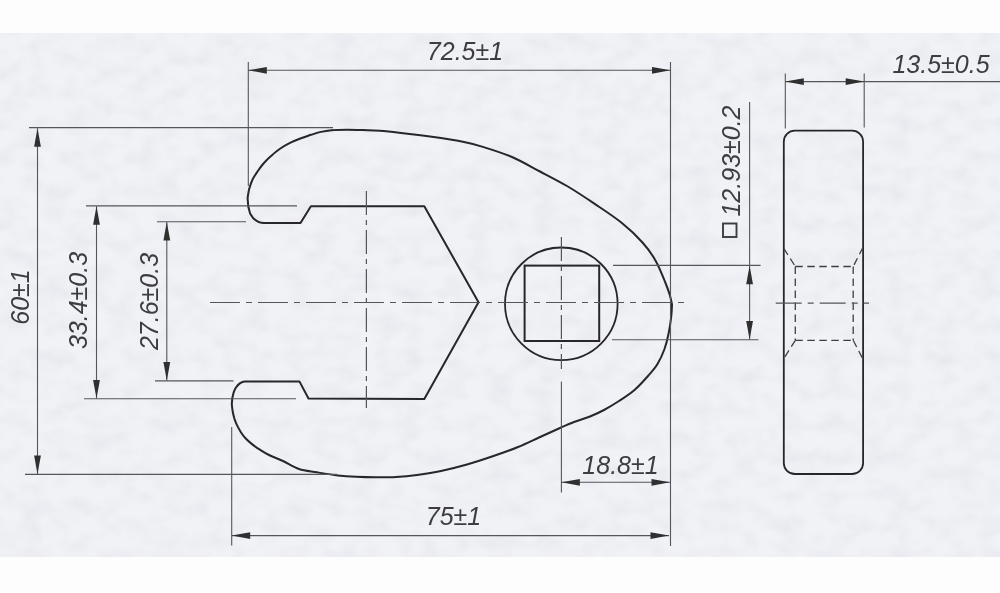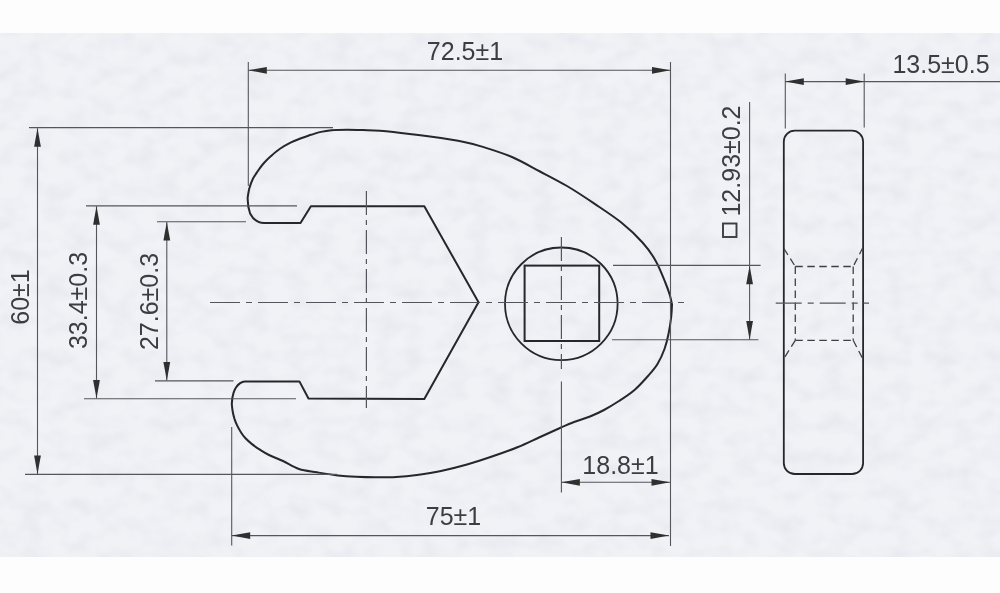--- a/index.html
+++ b/index.html
@@ -1,16 +1,16 @@
 <!DOCTYPE html>
 <html><head>
 <meta charset="utf-8">
 <style>
   html,body { margin:0; padding:0; background:#ffffff; }
-  .wrap { width:1000px; height:593px; position:relative; overflow:hidden; }
+  .wrap { width:1000px; height:593px; position:relative; overflow:hidden;font-style:italic; }
   text { font-family:"Liberation Sans", sans-serif; fill:#3c3c41; }
 </style>
 </head>
 <body>
 <div class="wrap">
 <svg width="1000" height="593" viewBox="0 0 1000 593" xmlns="http://www.w3.org/2000/svg">
 <defs>
 <filter id="mottle" x="0" y="0" width="100%" height="100%" color-interpolation-filters="sRGB">
   <feTurbulence type="fractalNoise" baseFrequency="0.045 0.06" numOctaves="2" seed="11"></feTurbulence>
   <feColorMatrix type="matrix" values="0 0 0 0 0.906  0 0 0 0 0.910  0 0 0 0 0.933  1.9 0 0 0 -0.72"></feColorMatrix>

